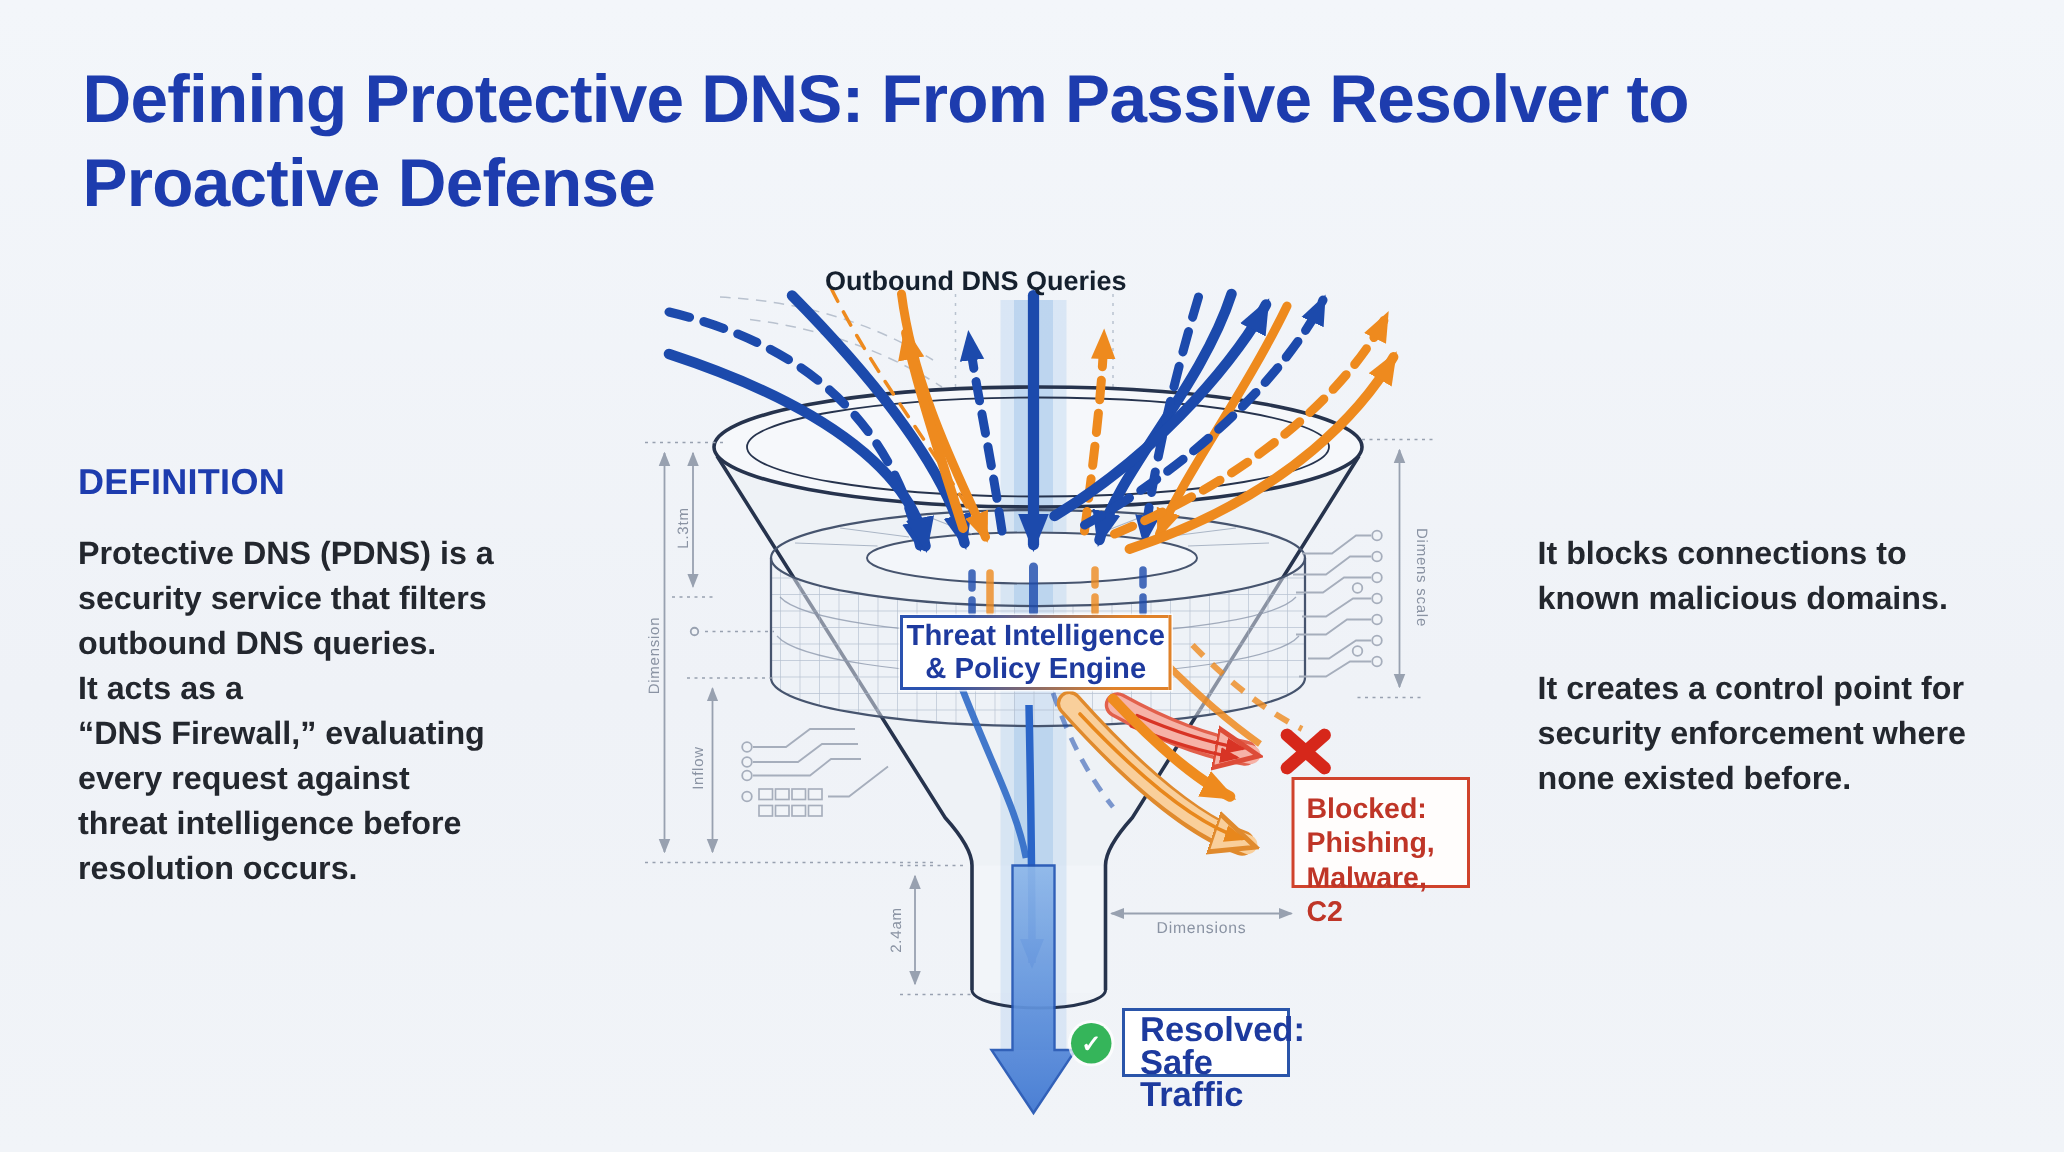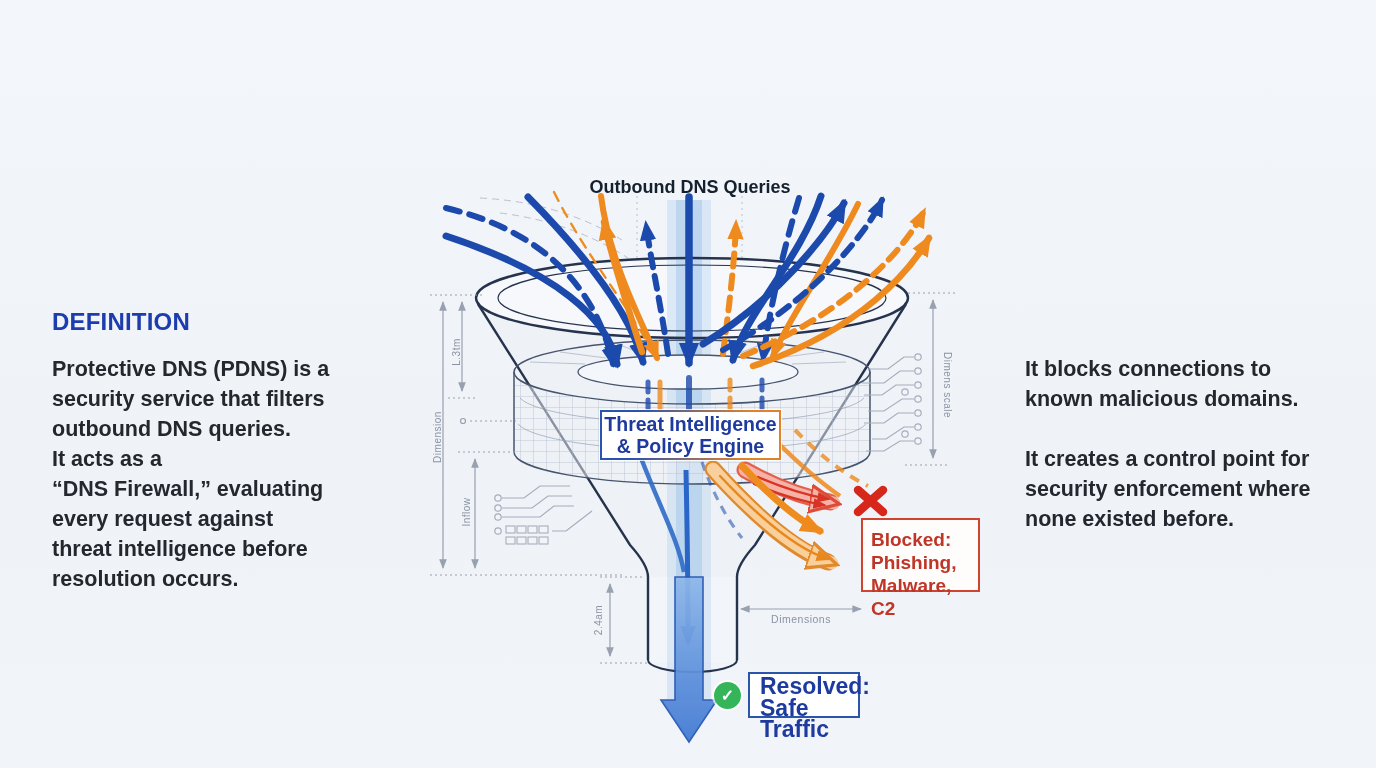--- a/index.html
+++ b/index.html
@@ -15,21 +15,21 @@
 
   .col-heading{position:absolute;font-size:24px;font-weight:800;color:#1d3cae;letter-spacing:0.2px;}
   .col-body{position:absolute;font-size:21.5px;line-height:30px;color:#23272e;font-weight:bold;}
   #def-heading{left:52px;top:308px;}
   #def-body{left:52px;top:354px;width:340px;}
   #mech-heading{left:1025px;top:308px;}
   #mech-body{left:1025px;top:354px;width:345px;}
 
   .diagram-svg{position:absolute;left:0;top:0;}
 
-  .outbound-label{position:absolute;left:550px;top:177px;width:280px;text-align:center;
+  .outbound-label{position:absolute;left:550px;top:177px;width:280px;text-align:left;
                   font-size:18px;font-weight:700;color:#15202e;}
 
   .engine-box{position:absolute;left:600px;top:410px;width:177px;height:46px;
               background:#ffffff;display:flex;align-items:center;justify-content:center;
               text-align:center;font-size:19.5px;line-height:22px;font-weight:700;color:#1e3a9e;
               border:2.5px solid;border-image:linear-gradient(100deg,#2a52b0 20%,#e0822a 80%) 1;
               box-shadow:0 0 0 1px rgba(255,255,255,.8);}
 
   .blocked-box{position:absolute;left:861px;top:518px;width:119px;height:74px;box-sizing:border-box;
                background:#fffdfc;border:2px solid #d0432c;padding:8px 8px;
@@ -51,20 +51,22 @@
   #lbl-left-lower{left:466px;top:512px;}
   #lbl-right{left:947px;top:385px;}
   #lbl-spout{left:598px;top:620px;}
   #lbl-bottom{left:801px;top:613px;transform:translate(-50%,0);font-size:10.5px;}
 </style>
 </head>
 <body>
 
 <div class="canvas">
 
+  <div class="title pre">Defining Protective DNS: From Passive Resolver to
+Proactive Defense</div>
 
   <div class="col-heading" id="def-heading">DEFINITION</div>
   <div class="col-body pre" id="def-body">Protective DNS (PDNS) is a
 security service that filters
 outbound DNS queries.
 It acts as a
 “DNS Firewall,” evaluating
 every request against
 threat intelligence before
 resolution occurs.</div>

